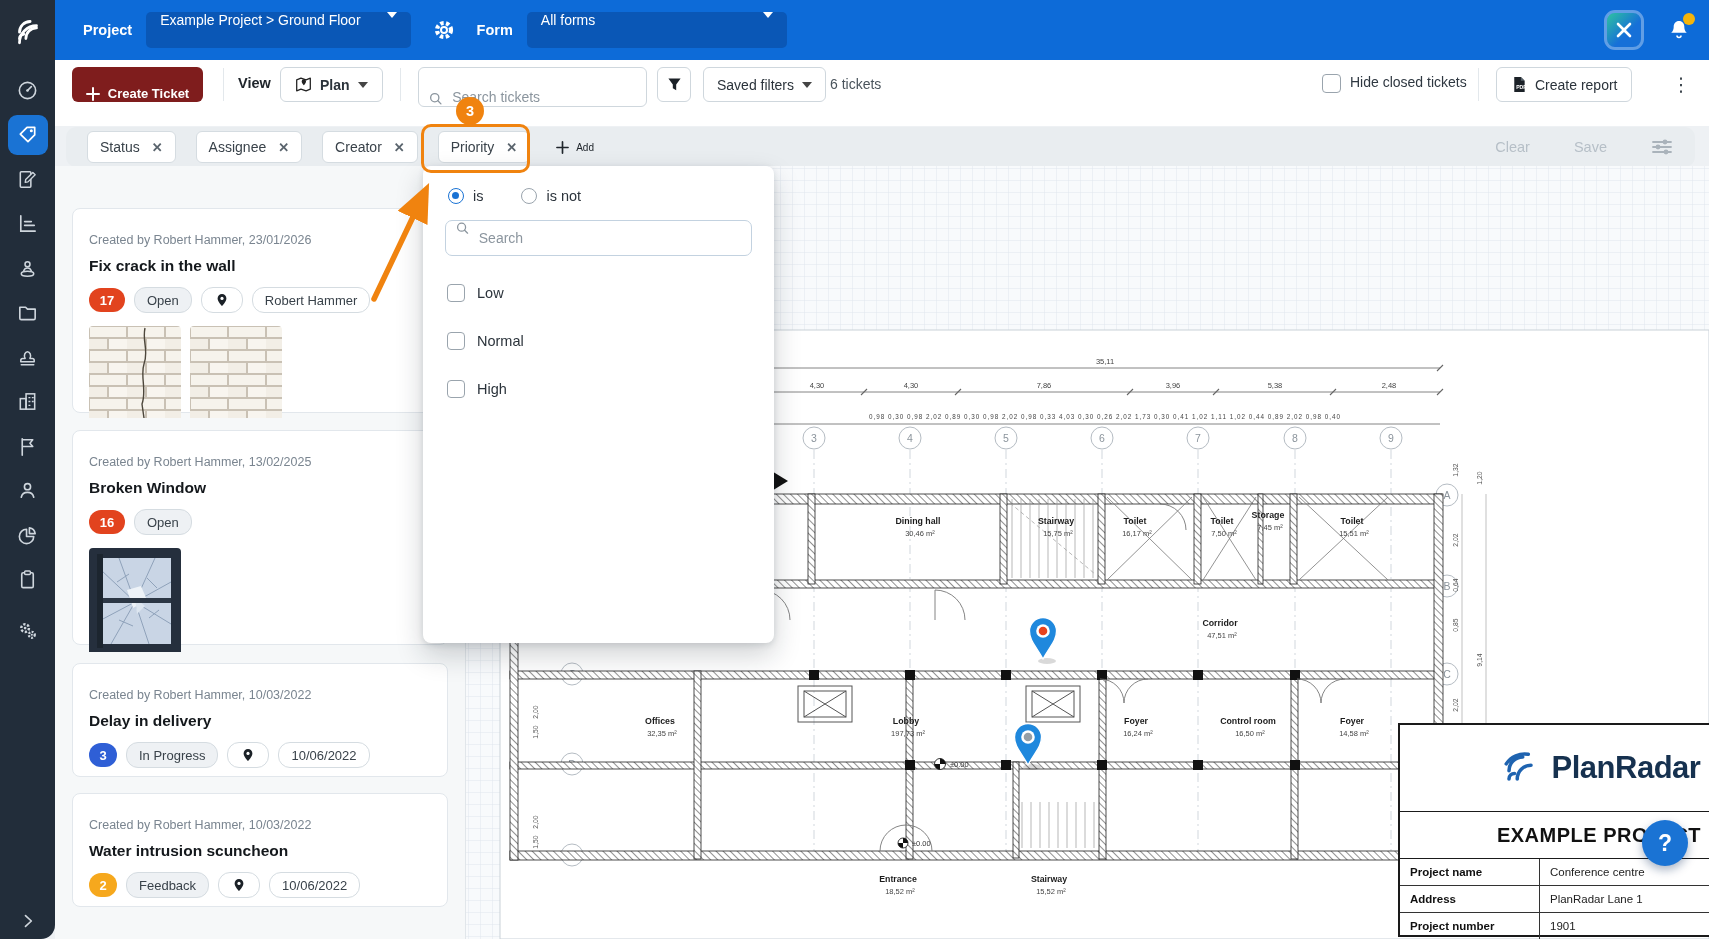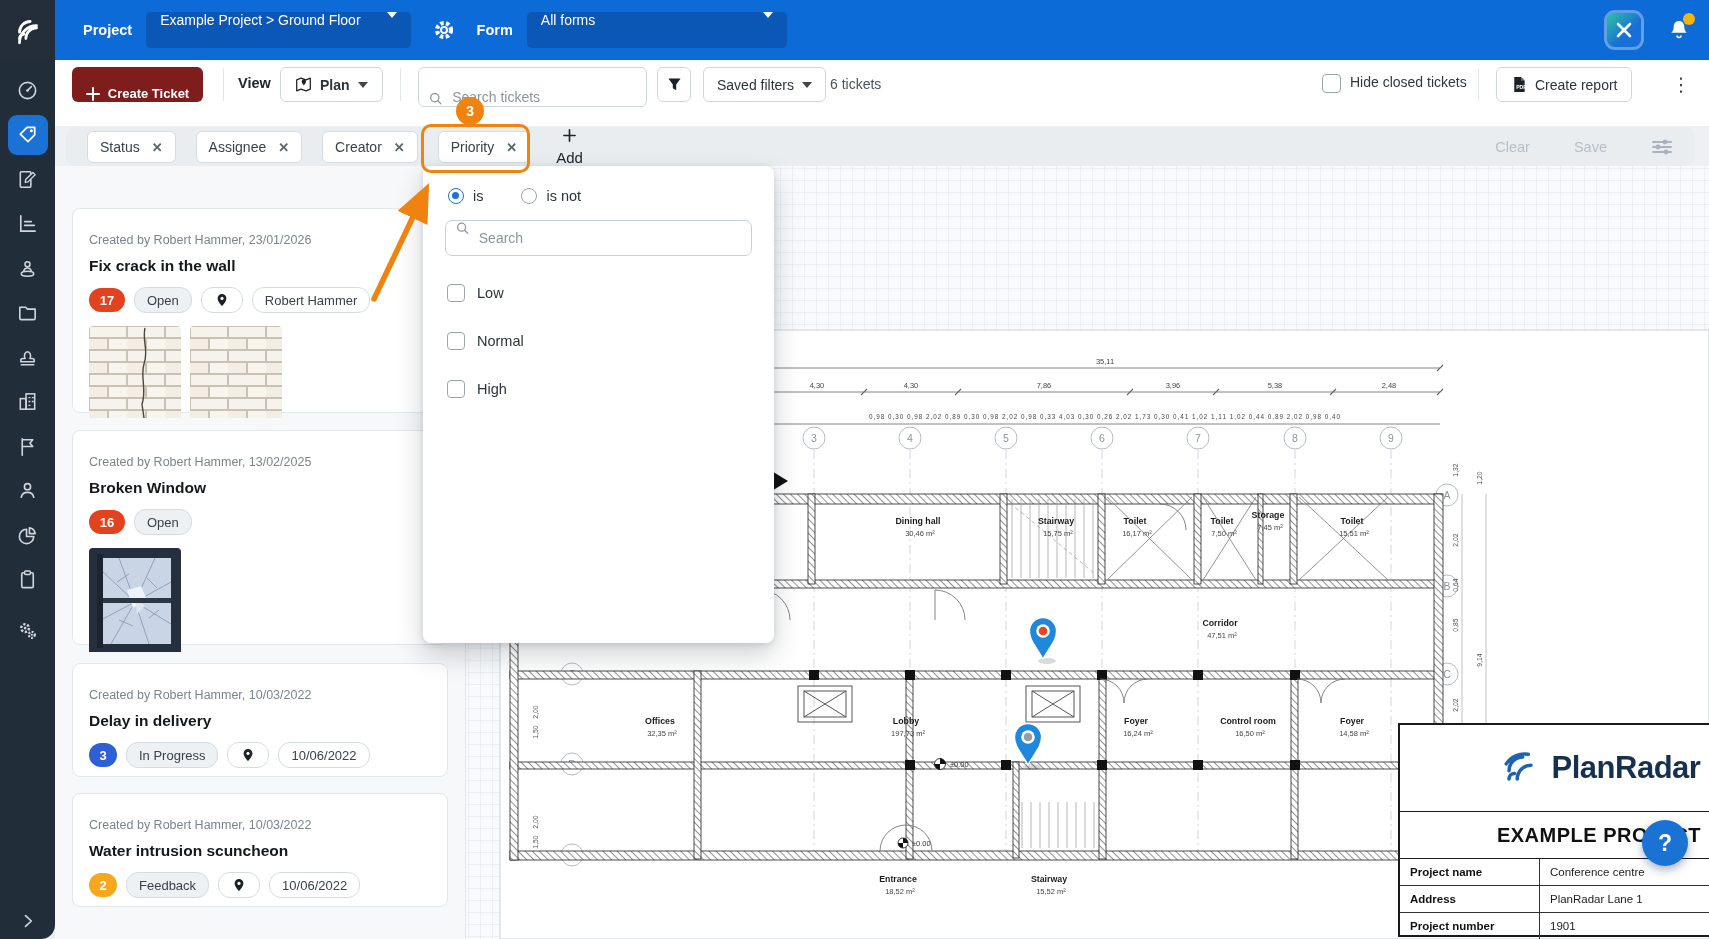--- a/index.html
+++ b/index.html
@@ -32,21 +32,21 @@
   .search-box input{border:none;outline:none;font-size:14px;color:#333;width:100%;font-family:inherit;background:transparent;}
   .search-box input::placeholder{color:#8b959e;}
   .count-text{position:absolute;left:775px;top:16px;font-size:14px;color:#4a545c;}
   .chk{width:17px;height:17px;border:1.6px solid #9aa4ad;border-radius:4px;background:#fff;display:inline-block;cursor:pointer;}
   .hc-group{position:absolute;left:1267px;top:14px;display:flex;gap:9px;font-size:14px;color:#2f3841;cursor:pointer;}
   .kebab{position:absolute;left:1612px;top:10px;width:28px;height:28px;display:flex;align-items:center;justify-content:center;cursor:pointer;font-size:19px;color:#3c454d;letter-spacing:0;}
   
   .chipbar{position:absolute;left:66px;top:127px;width:1629px;height:40px;background:#e9edf0;border-radius:10px;display:flex;align-items:center;padding:0 22px 0 21px;box-sizing:border-box;gap:20px;}
   .chip{height:30px;background:#fff;border:1px solid #d5dce1;border-radius:6px;display:flex;align-items:center;gap:12px;padding:0 12px;font-size:14px;color:#39424a;cursor:pointer;}
   .chip .x{font-size:13px;color:#5a646d;font-weight:bold;}
-  .add-filter{display:flex;align-items:center;gap:7px;font-size:15px;color:#20262c;cursor:pointer;margin-left:6px;flex-direction:column;}
+  .add-filter{display:flex;align-items:center;gap:7px;font-size:10px;color:#20262c;cursor:pointer;margin-left:6px;}
   .chipbar-right{margin-left:auto;display:flex;align-items:center;gap:44px;color:#b6bfc7;font-size:14.5px;}
   .chipbar-right .lnk{cursor:default;}
   
   .panel{position:absolute;left:55px;top:166px;width:411px;height:773px;background:#f6f8f9;border-right:1px solid #e1e6ea;box-sizing:border-box;}
   .card{position:absolute;left:17px;width:376px;background:#fff;border:1px solid #e2e7ec;border-radius:8px;padding:24px 16px;box-sizing:border-box;cursor:pointer;}
   .card .created{font-size:12.5px;color:#7a8590;}
   .card .title{font-size:15.5px;font-weight:bold;color:#14181c;margin-top:10px;}
   .pills{display:flex;align-items:center;gap:9px;margin-top:12px;}
   .pill-num{min-width:36px;height:24px;border-radius:12px;color:#fff;font-size:13px;font-weight:bold;display:flex;align-items:center;justify-content:center;padding:0 6px;box-sizing:border-box;}
   .pill{height:24px;border-radius:12px;border:1px solid #d5dce1;background:#eef1f4;font-size:13px;color:#39424a;display:flex;align-items:center;padding:0 12px;}

